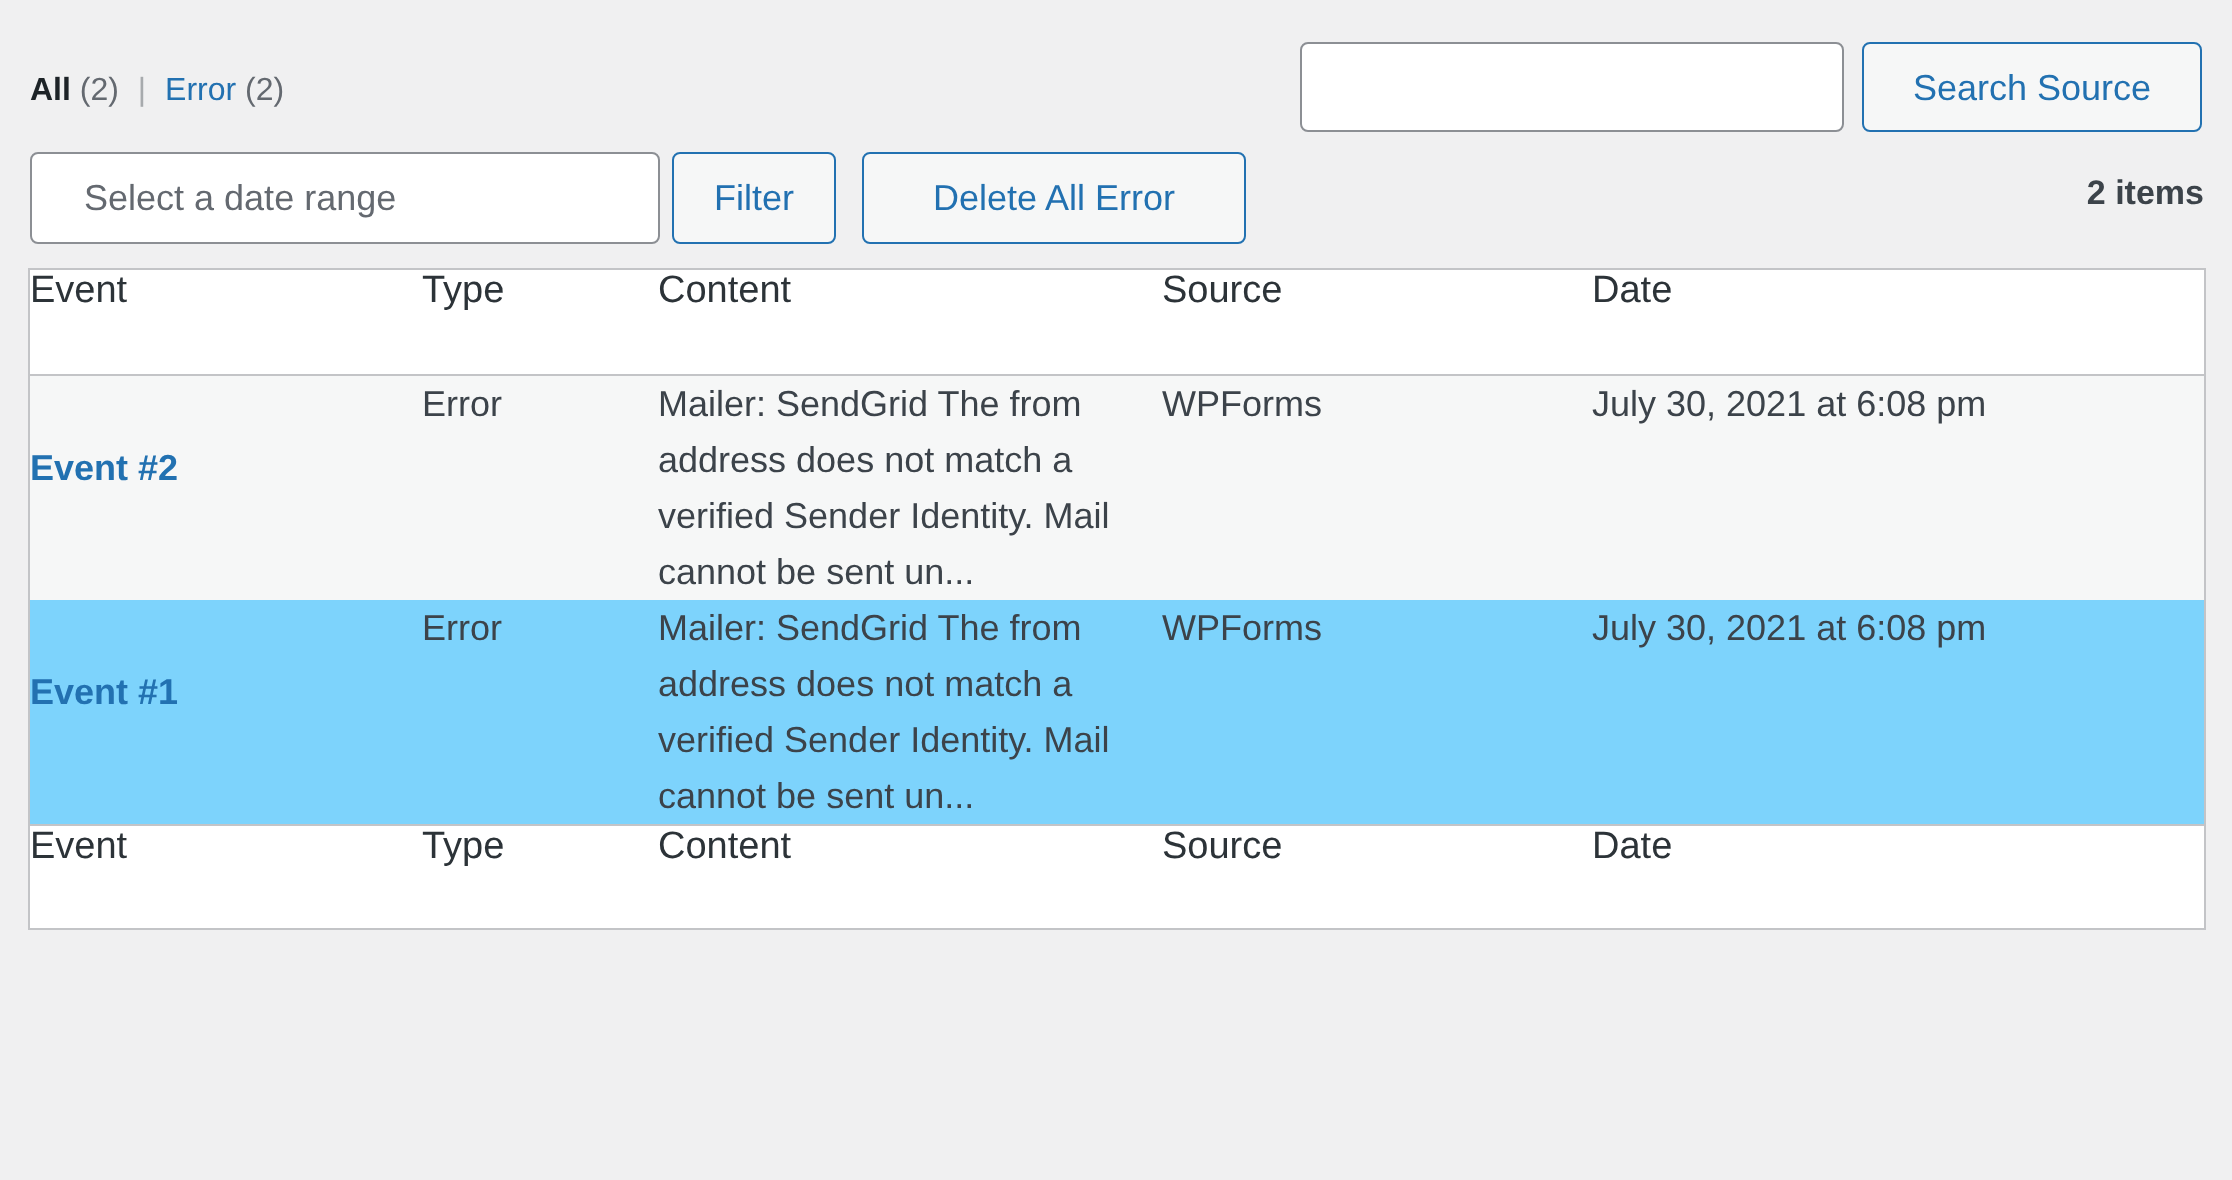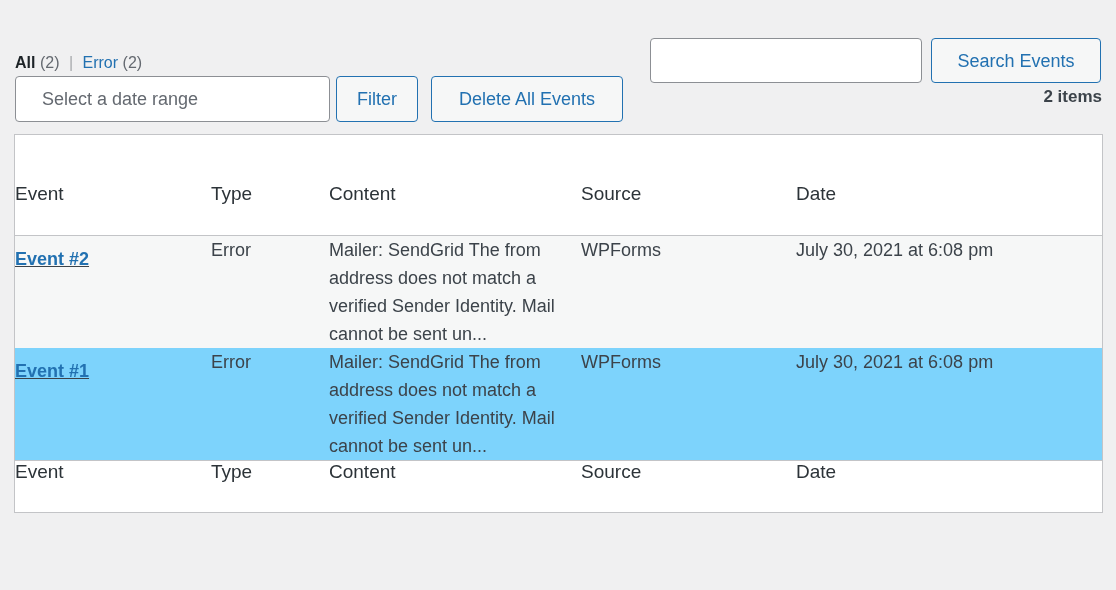--- a/index.html
+++ b/index.html
@@ -17,21 +17,21 @@
 
   .wrap {
     position: relative;
     width: 1116px;
     height: 590px;
   }
 
   
   .topbar {
     position: absolute;
-    left: 0; top: 17px;
+    left: 0; top: 0;
     width: 912px;
     height: 72px;
   }
 
   .views {
     position: absolute;
     left: 15px; top: 38px;
     font-size: 16px;
     line-height: 1;
     white-space: nowrap;
@@ -161,21 +161,20 @@
     position: absolute;
     left: 14px; top: 134px;
     width: 1089px;
     background: #fff;
     border: 1px solid #c3c4c7;
   }
   table.events {
     width: 100%;
     border-collapse: collapse;
     table-layout: fixed;
-    margin-top: 48px;
   }
   table.events th,
   table.events td {
     text-align: left;
     vertical-align: top;
     padding: 0;
   }
 
   col.c-event  { width: 196px; }
   col.c-type   { width: 118px; }
@@ -206,21 +205,21 @@
 
   tbody tr { background: #7dd3fc; }
   tbody tr.alt { background: #f6f7f7; }
 
   tbody td {
     padding: 18px 10px 20px 17px;
     font-size: 18px;
     line-height: 28px;
     color: #3c434a;
   }
-  tbody td.cell-event { padding-top: 9px; text-decoration: underline; }
+  tbody td.cell-event { padding-top: 32px; }
   .event-link {
     color: #2271b1;
     font-weight: bold;
     font-size: 18px;
     text-decoration: none;
     cursor: pointer;
   }
   .cell-content { padding-right: 24px; }
 </style>
 </head>
@@ -235,32 +234,32 @@
       <span class="v-count">(2)</span>
       <span class="v-sep">|</span>
       <a class="v-link">Error</a>
       <span class="v-count">(2)</span>
     </div>
 
     <div class="search-box">
       <input type="text" value="" placeholder="" style="">
     </div>
 
-    <button class="btn btn-search">Search Events</button>
+    <button class="btn btn-search">Search Source</button>
   </div>
 
   <div class="filterrow">
 
     <div class="daterange">
       <input type="text" value="" placeholder="Select a date range" style="">
     </div>
 
     <button class="btn btn-filter">Filter</button>
 
-    <button class="btn btn-delete">Delete All Events</button>
+    <button class="btn btn-delete">Delete All Error</button>
 
     <div class="itemcount">2 items</div>
   </div>
 
   <div class="table-outer">
     <table class="events">
       <colgroup>
         <col class="c-event">
           <col class="c-type">
           <col class="c-content">

